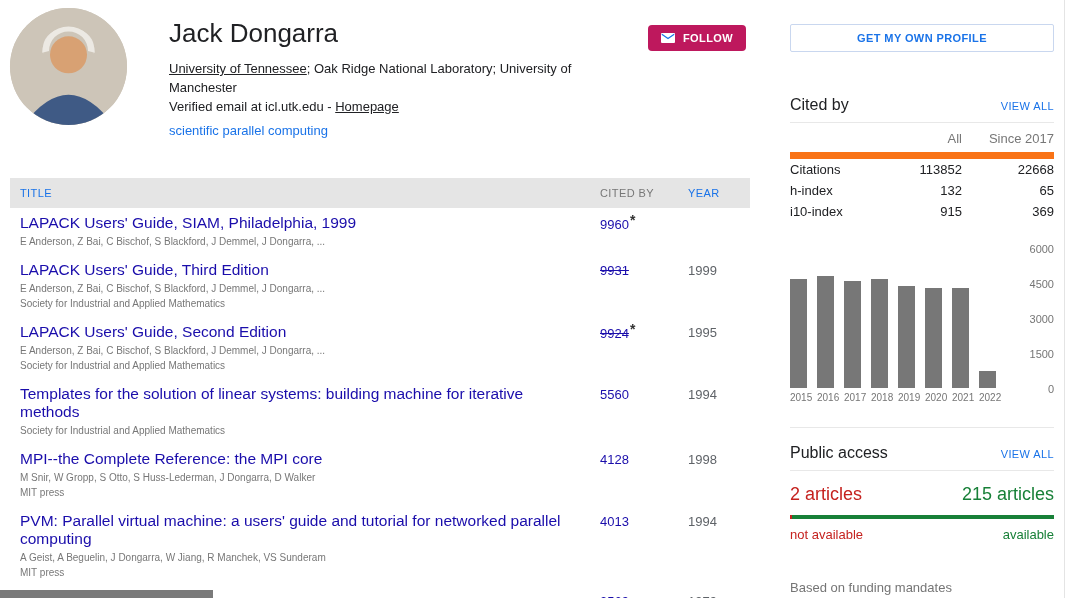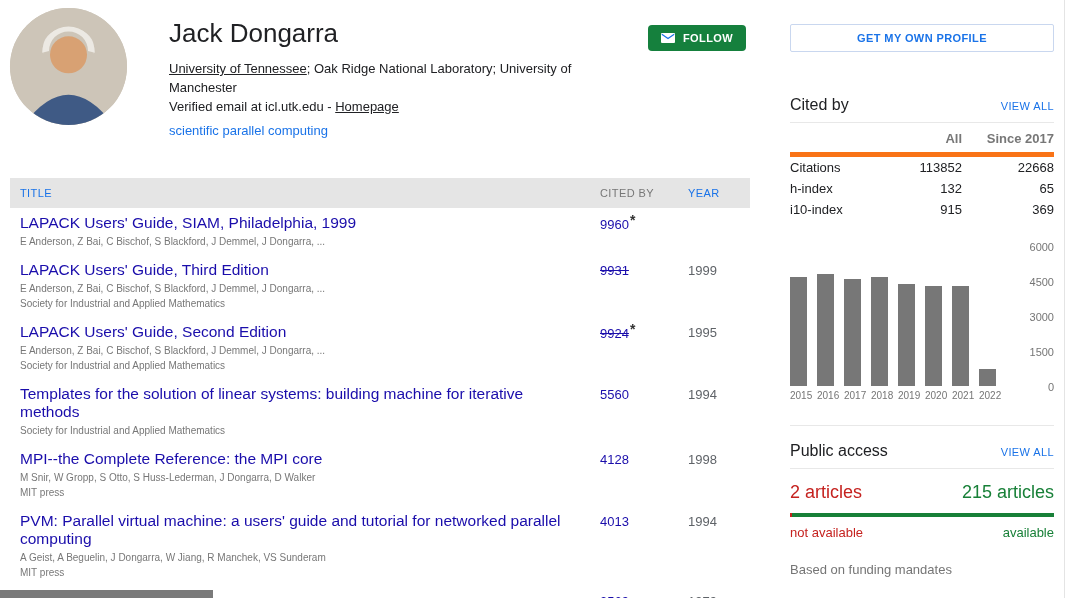--- a/index.html
+++ b/index.html
@@ -18,21 +18,21 @@
   .avatar { width:117px; height:117px; border-radius:50%; overflow:hidden; flex-shrink:0; background:#cdc5b8; }
   .avatar svg { display:block; }
   .profile-info { margin-left:42px; padding-top:10px; max-width:470px; }
   .profile-name { font-size:26px; font-weight:400; margin:0 0 10px; color:#202124; }
   .meta-line { font-size:13px; line-height:19px; color:#202124; }
   .dark-link { color:#202124; text-decoration:underline; }
   .interests { margin-top:5px; }
   .interest-link { color:#1a73e8; font-size:13px; text-decoration:none;text-align:center; }
   .follow-btn {
     position:absolute; top:17px; right:24px;
-    background:#15803d; color:#fff; border-radius:4px;
+    background:#be185d; color:#fff; border-radius:4px;
     display:flex; align-items:center; gap:8px;
     font-size:11px; font-weight:700; letter-spacing:.4px;
     padding:7px 13px; text-decoration:none;
   }
   .envelope { display:flex; align-items:center; }
 
   
   .pub-table { margin-top:39px; width:740px; }
   .pub-header {
     display:flex; align-items:center; height:30px;
@@ -69,22 +69,22 @@
   .cited-section { margin-top:44px; }
   .section-header {
     display:flex; justify-content:space-between; align-items:baseline;
     border-bottom:1px solid #e8e8e8; padding-bottom:8px;
   }
   .section-title { font-size:16px; color:#202124; }
   .view-all { font-size:11px; color:#1a73e8; text-decoration:none; letter-spacing:.4px; font-weight:400; }
 
   .stats-table { width:100%; border-collapse:collapse; font-size:13px; margin-top:2px; }
   .stats-table th {
-    font-weight:700; color:#777777; text-align:right;
-    padding:6px 0; border-bottom:5px solid #f97316;
+    font-weight:400; color:#777777; text-align:right;
+    padding:6px 0; border-bottom:7px solid #f97316;
   }
   .stats-table td { text-align:right; padding:3px 0; color:#202124; }
   .stats-table .lbl { text-align:left; }
   .stats-table .c-all { width:88px; }
   .stats-table .c-since { width:92px; }
 
   .chart { position:relative; margin-top:28px; padding-right:42px; }
   .chart-bars { display:flex; align-items:flex-end; gap:10px; height:138px; }
   .chart-bar { width:17px; background:#777777; }
   .chart-yticks {
@@ -96,21 +96,21 @@
   .chart-xlabel { width:17px; text-align:center; font-size:10px; color:#757575; white-space:nowrap; }
 
   .public-access-section { margin-top:24px; border-top:1px solid #e8e8e8; padding-top:16px; }
   .red { color:#c5221f; }
   .green { color:#188038; }
   .pa-counts { display:flex; justify-content:space-between; font-size:18px; margin-top:13px; }
   .pa-counts a { text-decoration:none; }
   .pa-bar { position:relative; height:4px; background:#c5221f; margin-top:10px; }
   .pa-bar-available { position:absolute; right:0; top:0; height:100%; background:#188038; }
   .pa-labels { display:flex; justify-content:space-between; font-size:13px; margin-top:8px; }
-  .pa-note { color:#757575; font-size:13px; margin-top:22px; }
+  .pa-note { color:#757575; font-size:13px; margin-top:38px; }
 
   .h-scrollbar {
     position:absolute; left:0; bottom:0; width:213px; height:8px;
     background:#7a7a7a; z-index:9;
   }
 </style>
 </head>
 <body>
 
 <div class="page">

